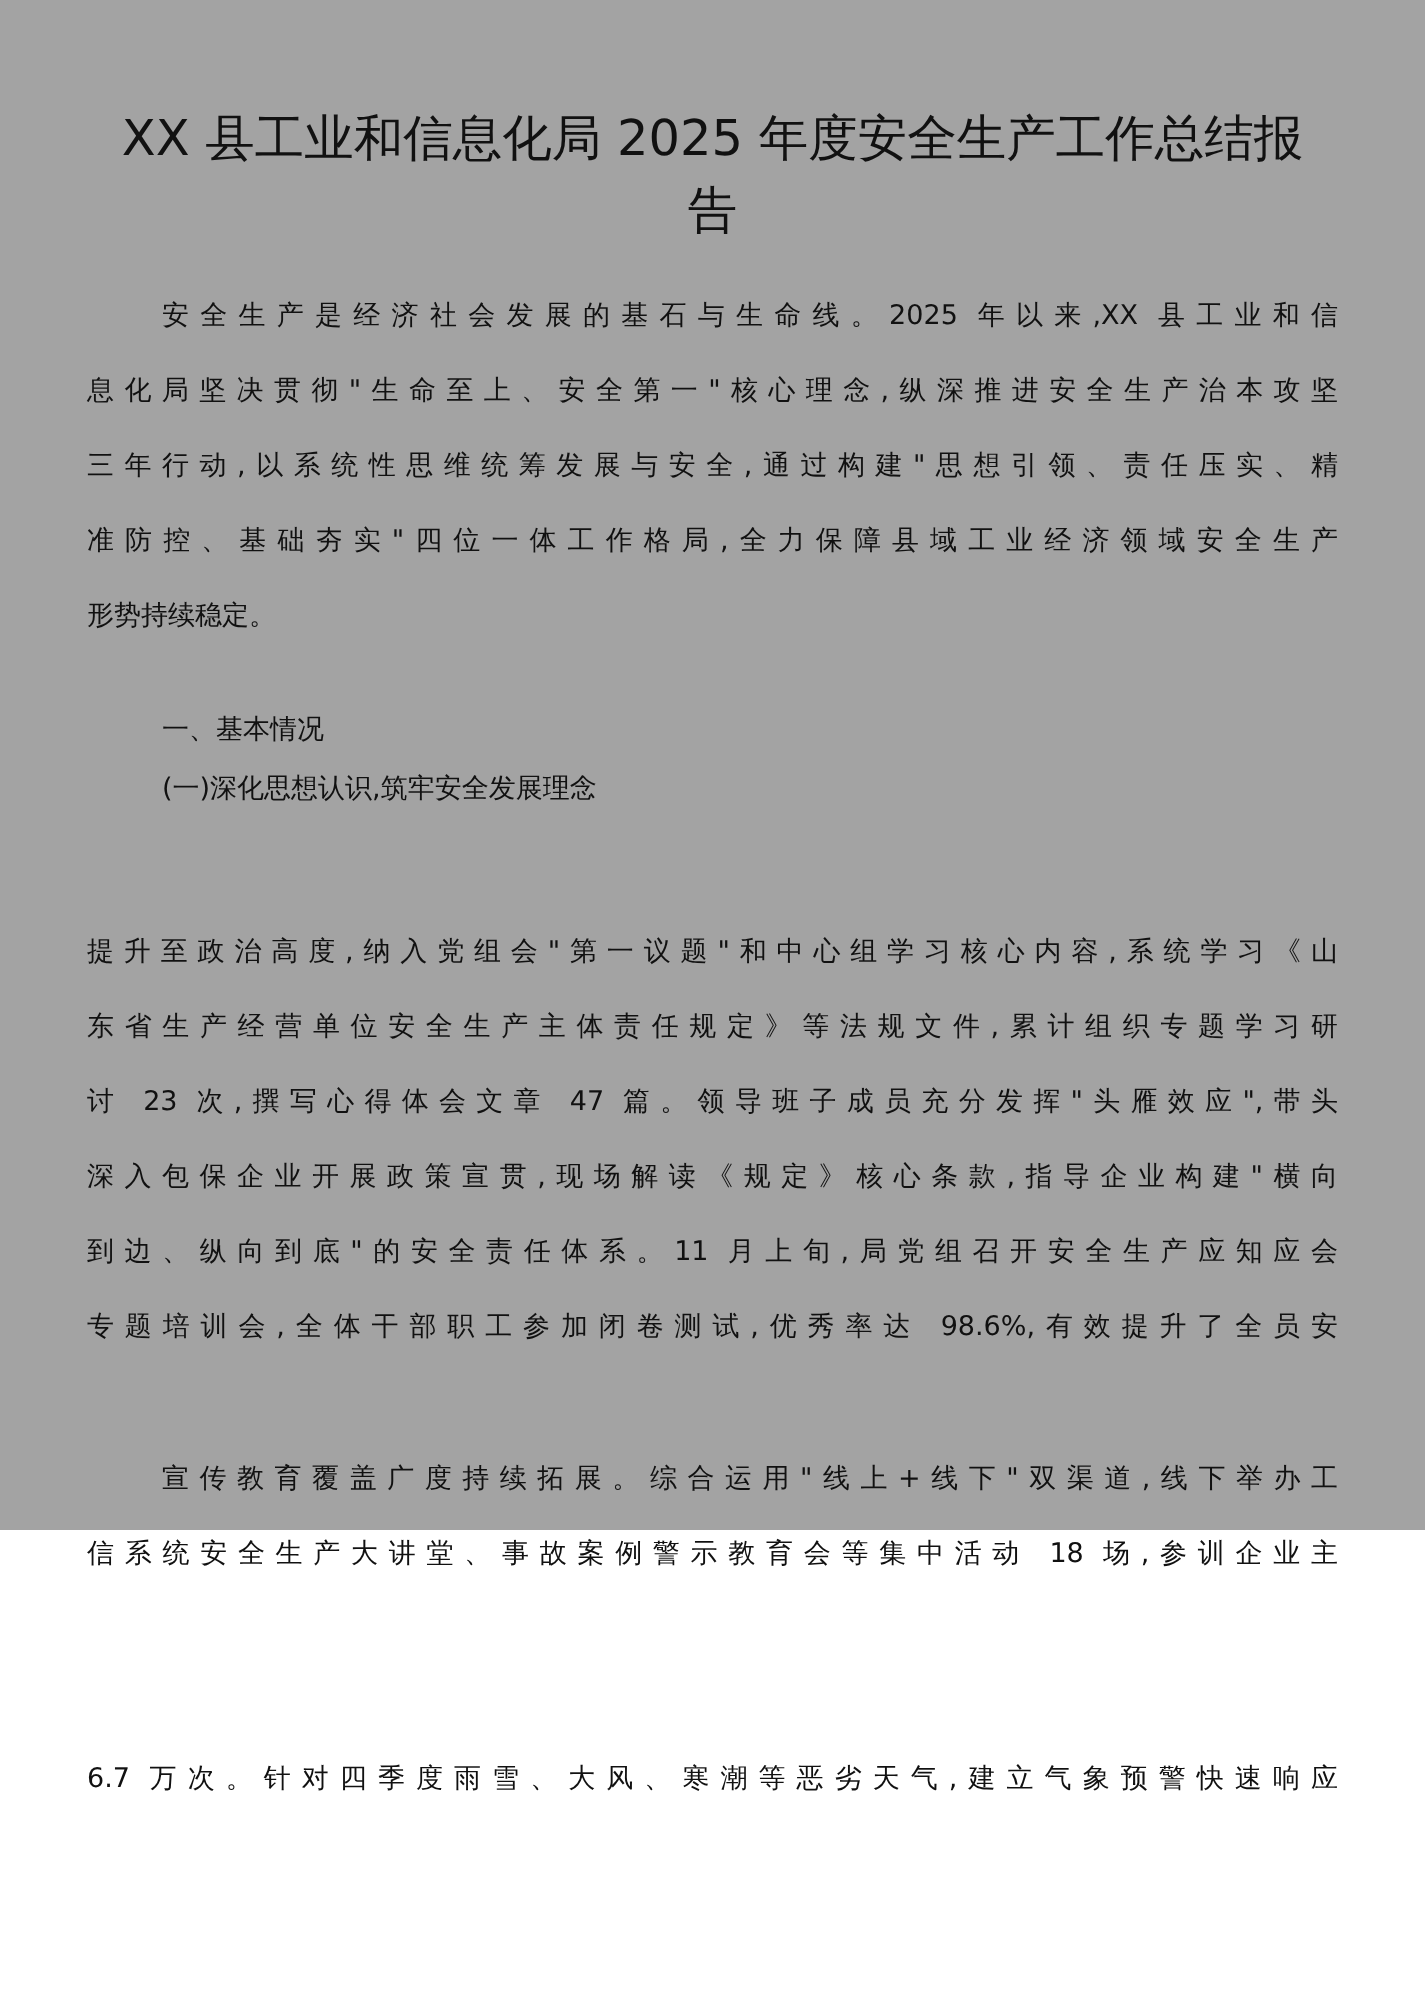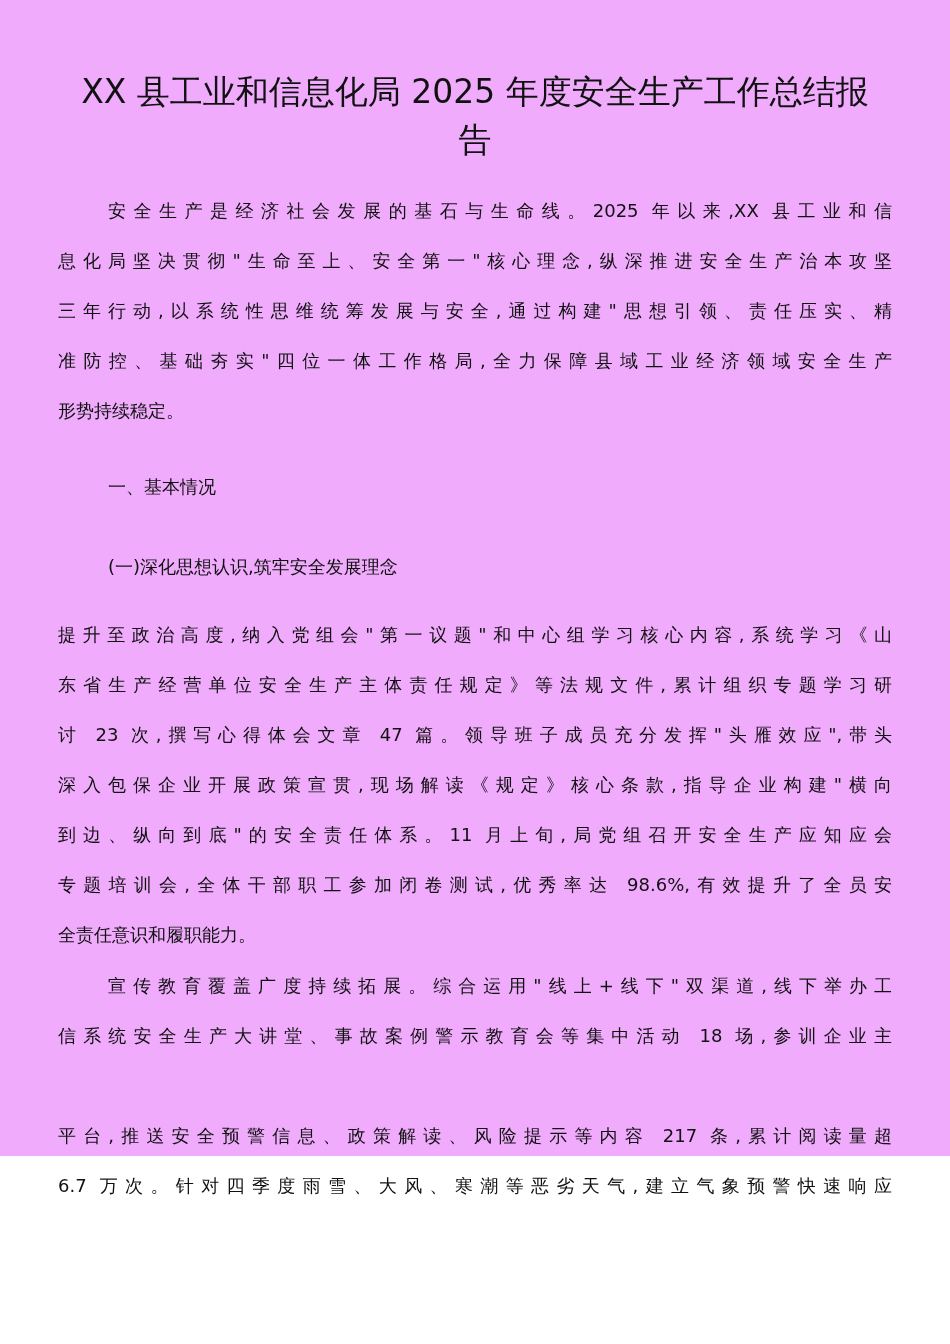--- a/index.html
+++ b/index.html
@@ -12,22 +12,22 @@
       height: 1344px;
       overflow: hidden;
       position: relative;
       font-family: "DejaVu Sans", "Liberation Sans", sans-serif;
       color: #111111;
     }
     .page {
       position: absolute;
       left: 0; top: 0;
       width: 950px;
-      height: 1156px;
-      background: #f0abfc;
+      height: 1020px;
+      background: #a3a3a3;
     }
     .title {
       position: absolute;
       left: 40px;
       width: 870px;
       text-align: center;
       font-size: 33px;
       line-height: 48px;
       letter-spacing: 0px;
       white-space: nowrap;
@@ -55,28 +55,26 @@
   <div class="title title-line-1">XX 县工业和信息化局 2025 年度安全生产工作总结报</div>
   <div class="title title-line-2">告</div>
 
   <div class="line indent" style="top:196px">安全生产是经济社会发展的基石与生命线。2025 年以来,XX 县工业和信</div>
   <div class="line" style="top:246px">息化局坚决贯彻"生命至上、安全第一"核心理念,纵深推进安全生产治本攻坚</div>
   <div class="line" style="top:296px">三年行动,以系统性思维统筹发展与安全,通过构建"思想引领、责任压实、精</div>
   <div class="line" style="top:346px">准防控、基础夯实"四位一体工作格局,全力保障县域工业经济领域安全生产</div>
   <div class="line last" style="top:396px">形势持续稳定。</div>
 
   <div class="line indent last" style="top:472px">一、基本情况</div>
-  <div class="line indent last" style="top:552px">(一)深化思想认识,筑牢安全发展理念</div>
+  <div class="line indent last" style="top:511px">(一)深化思想认识,筑牢安全发展理念</div>
 
   <div class="line" style="top:620px">提升至政治高度,纳入党组会"第一议题"和中心组学习核心内容,系统学习《山</div>
   <div class="line" style="top:670px">东省生产经营单位安全生产主体责任规定》等法规文件,累计组织专题学习研</div>
   <div class="line" style="top:720px">讨 23 次,撰写心得体会文章 47 篇。领导班子成员充分发挥"头雁效应",带头</div>
   <div class="line" style="top:770px">深入包保企业开展政策宣贯,现场解读《规定》核心条款,指导企业构建"横向</div>
   <div class="line" style="top:820px">到边、纵向到底"的安全责任体系。11 月上旬,局党组召开安全生产应知应会</div>
   <div class="line" style="top:870px">专题培训会,全体干部职工参加闭卷测试,优秀率达 98.6%,有效提升了全员安</div>
-  <div class="line last" style="top:920px">全责任意识和履职能力。</div>
 
   <div class="line indent" style="top:971px">宣传教育覆盖广度持续拓展。综合运用"线上+线下"双渠道,线下举办工</div>
   <div class="line" style="top:1021px">信系统安全生产大讲堂、事故案例警示教育会等集中活动 18 场,参训企业主</div>
-  <div class="line" style="top:1121px">平台,推送安全预警信息、政策解读、风险提示等内容 217 条,累计阅读量超</div>
   <div class="line" style="top:1171px">6.7 万次。针对四季度雨雪、大风、寒潮等恶劣天气,建立气象预警快速响应</div>
 
 </div>
 
 </body></html>

